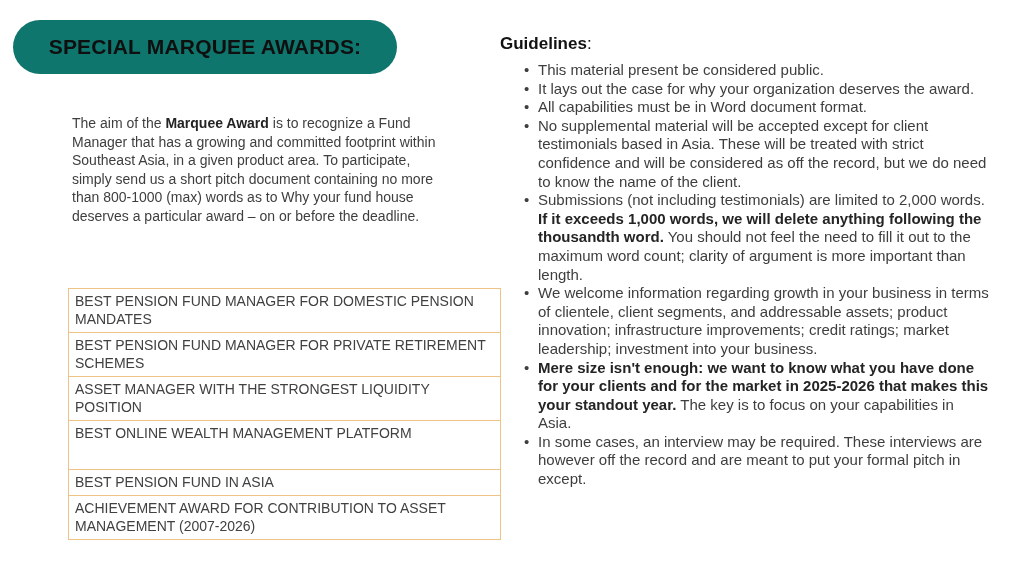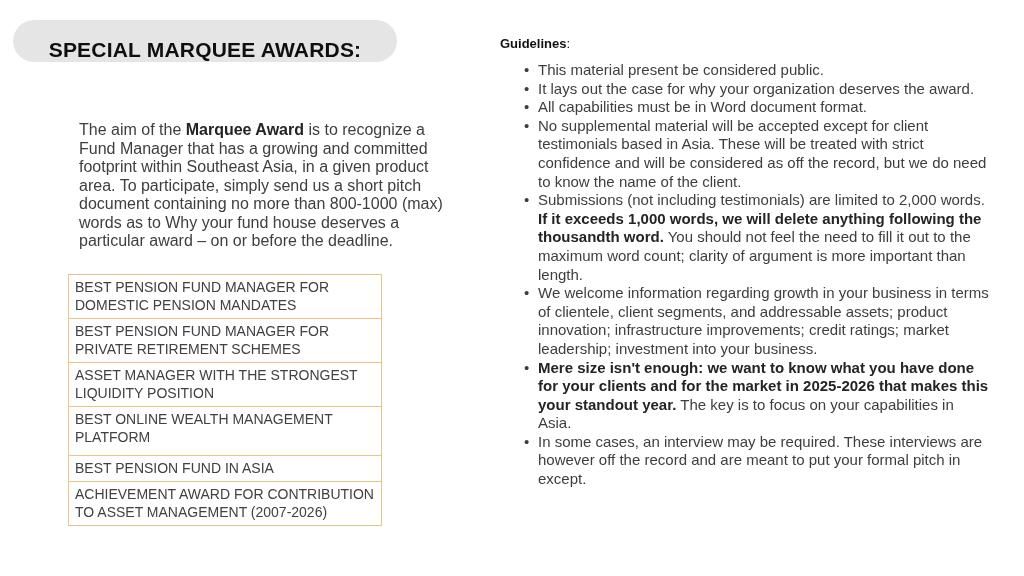--- a/index.html
+++ b/index.html
@@ -16,56 +16,56 @@
     width: 1024px;
     height: 576px;
     background: #ffffff;
   }
   
   .badge {
     position: absolute;
     left: 13px;
     top: 20px;
     width: 384px;
-    height: 42px;
-    background: #e5e5e5;
+    height: 54px;
+    background: #0f766e;
     border-radius: 28px;
     display: flex;
-    align-items: flex-end;
+    align-items: center;
     justify-content: center;
     box-sizing: border-box;
   }
   .badge span {
     font-size: 21px;
     font-weight: bold;
     color: #0f0f0f;
     letter-spacing: 0.2px;
     white-space: nowrap;
   }
   
   .intro {
     position: absolute;
     left: 68px;
     top: 110px;
     width: 374px;
-    margin: 11px;
-    font-size: 16px;
+    margin: 4px;
+    font-size: 14px;
     line-height: 18.5px;
     color: #3E3E3E;
   }
   .intro .b, .guidelines-list .b {
     font-weight: bold;
     color: #242424;
   }
   
   .awards {
     position: absolute;
     left: 68px;
-    top: 274px;
-    width: 314px;
+    top: 288px;
+    width: 433px;
     border-collapse: collapse;
     table-layout: fixed;
   }
   .awards td {
     border: 1px solid #EFC287;
     padding: 3px 7px 4px 6px;
     font-size: 14px;
     line-height: 18px;
     color: #414141;
     vertical-align: top;
@@ -75,21 +75,21 @@
     height: 41px;
   }
   
   .right-col {
     position: absolute;
     left: 500px;
     top: 33px;
     width: 490px;
   }
   .g-title {
-    font-size: 13px;
+    font-size: 17px;
     line-height: 21px;
     color: #121212;
     margin: 0 0 7px 0;
   }
   .g-title .t {
     font-weight: bold;
   }
   .guidelines-list {
     list-style: none;
     margin: 0;

